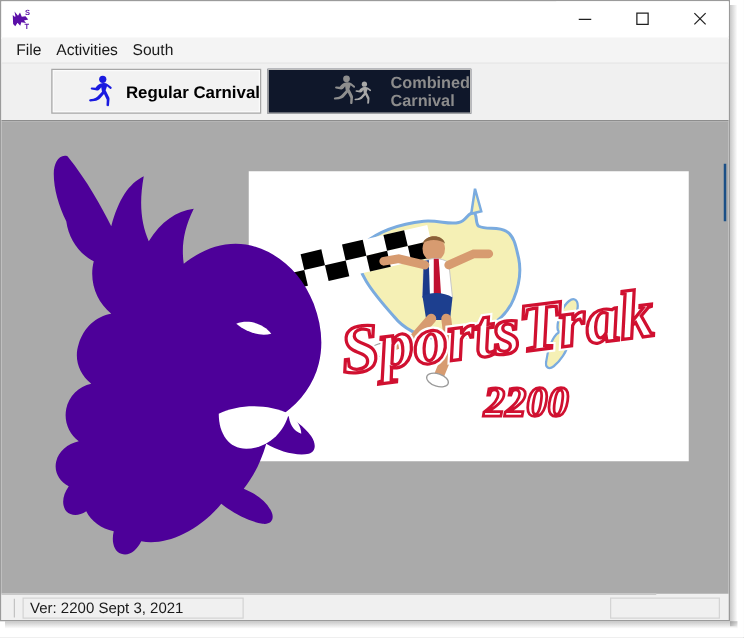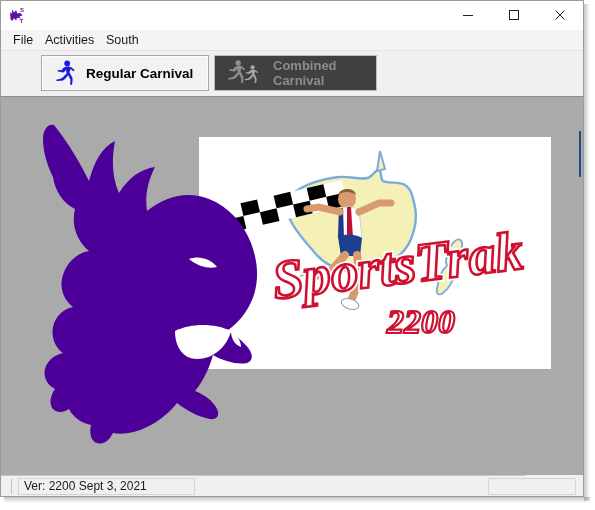--- a/index.html
+++ b/index.html
@@ -120,32 +120,33 @@
   }
 
   .tb-button {
     position: absolute;
     top: 4px;
     height: 36px;
     box-sizing: border-box;
     display: flex;
     align-items: center;
     cursor: default;
+    justify-content: flex-end;
   }
   .tb-button.active {
     left: 40px;
     width: 168px;
     background: #f2f2f2;
     border: 1px solid #a7a7a7;
     box-shadow: inset 0 0 0 1px #fbfbfb;
   }
   .tb-button.disabled {
     left: 213px;
     width: 163px;
-    background: #404040;
+    background: #0f172a;
     border: 1px solid #bdbdbd;
   }
   .tb-icon {
     flex: 0 0 auto;
     width: 30px;
     height: 32px;
     margin-left: 8px;
     display: flex;
     align-items: center;
     justify-content: center;

